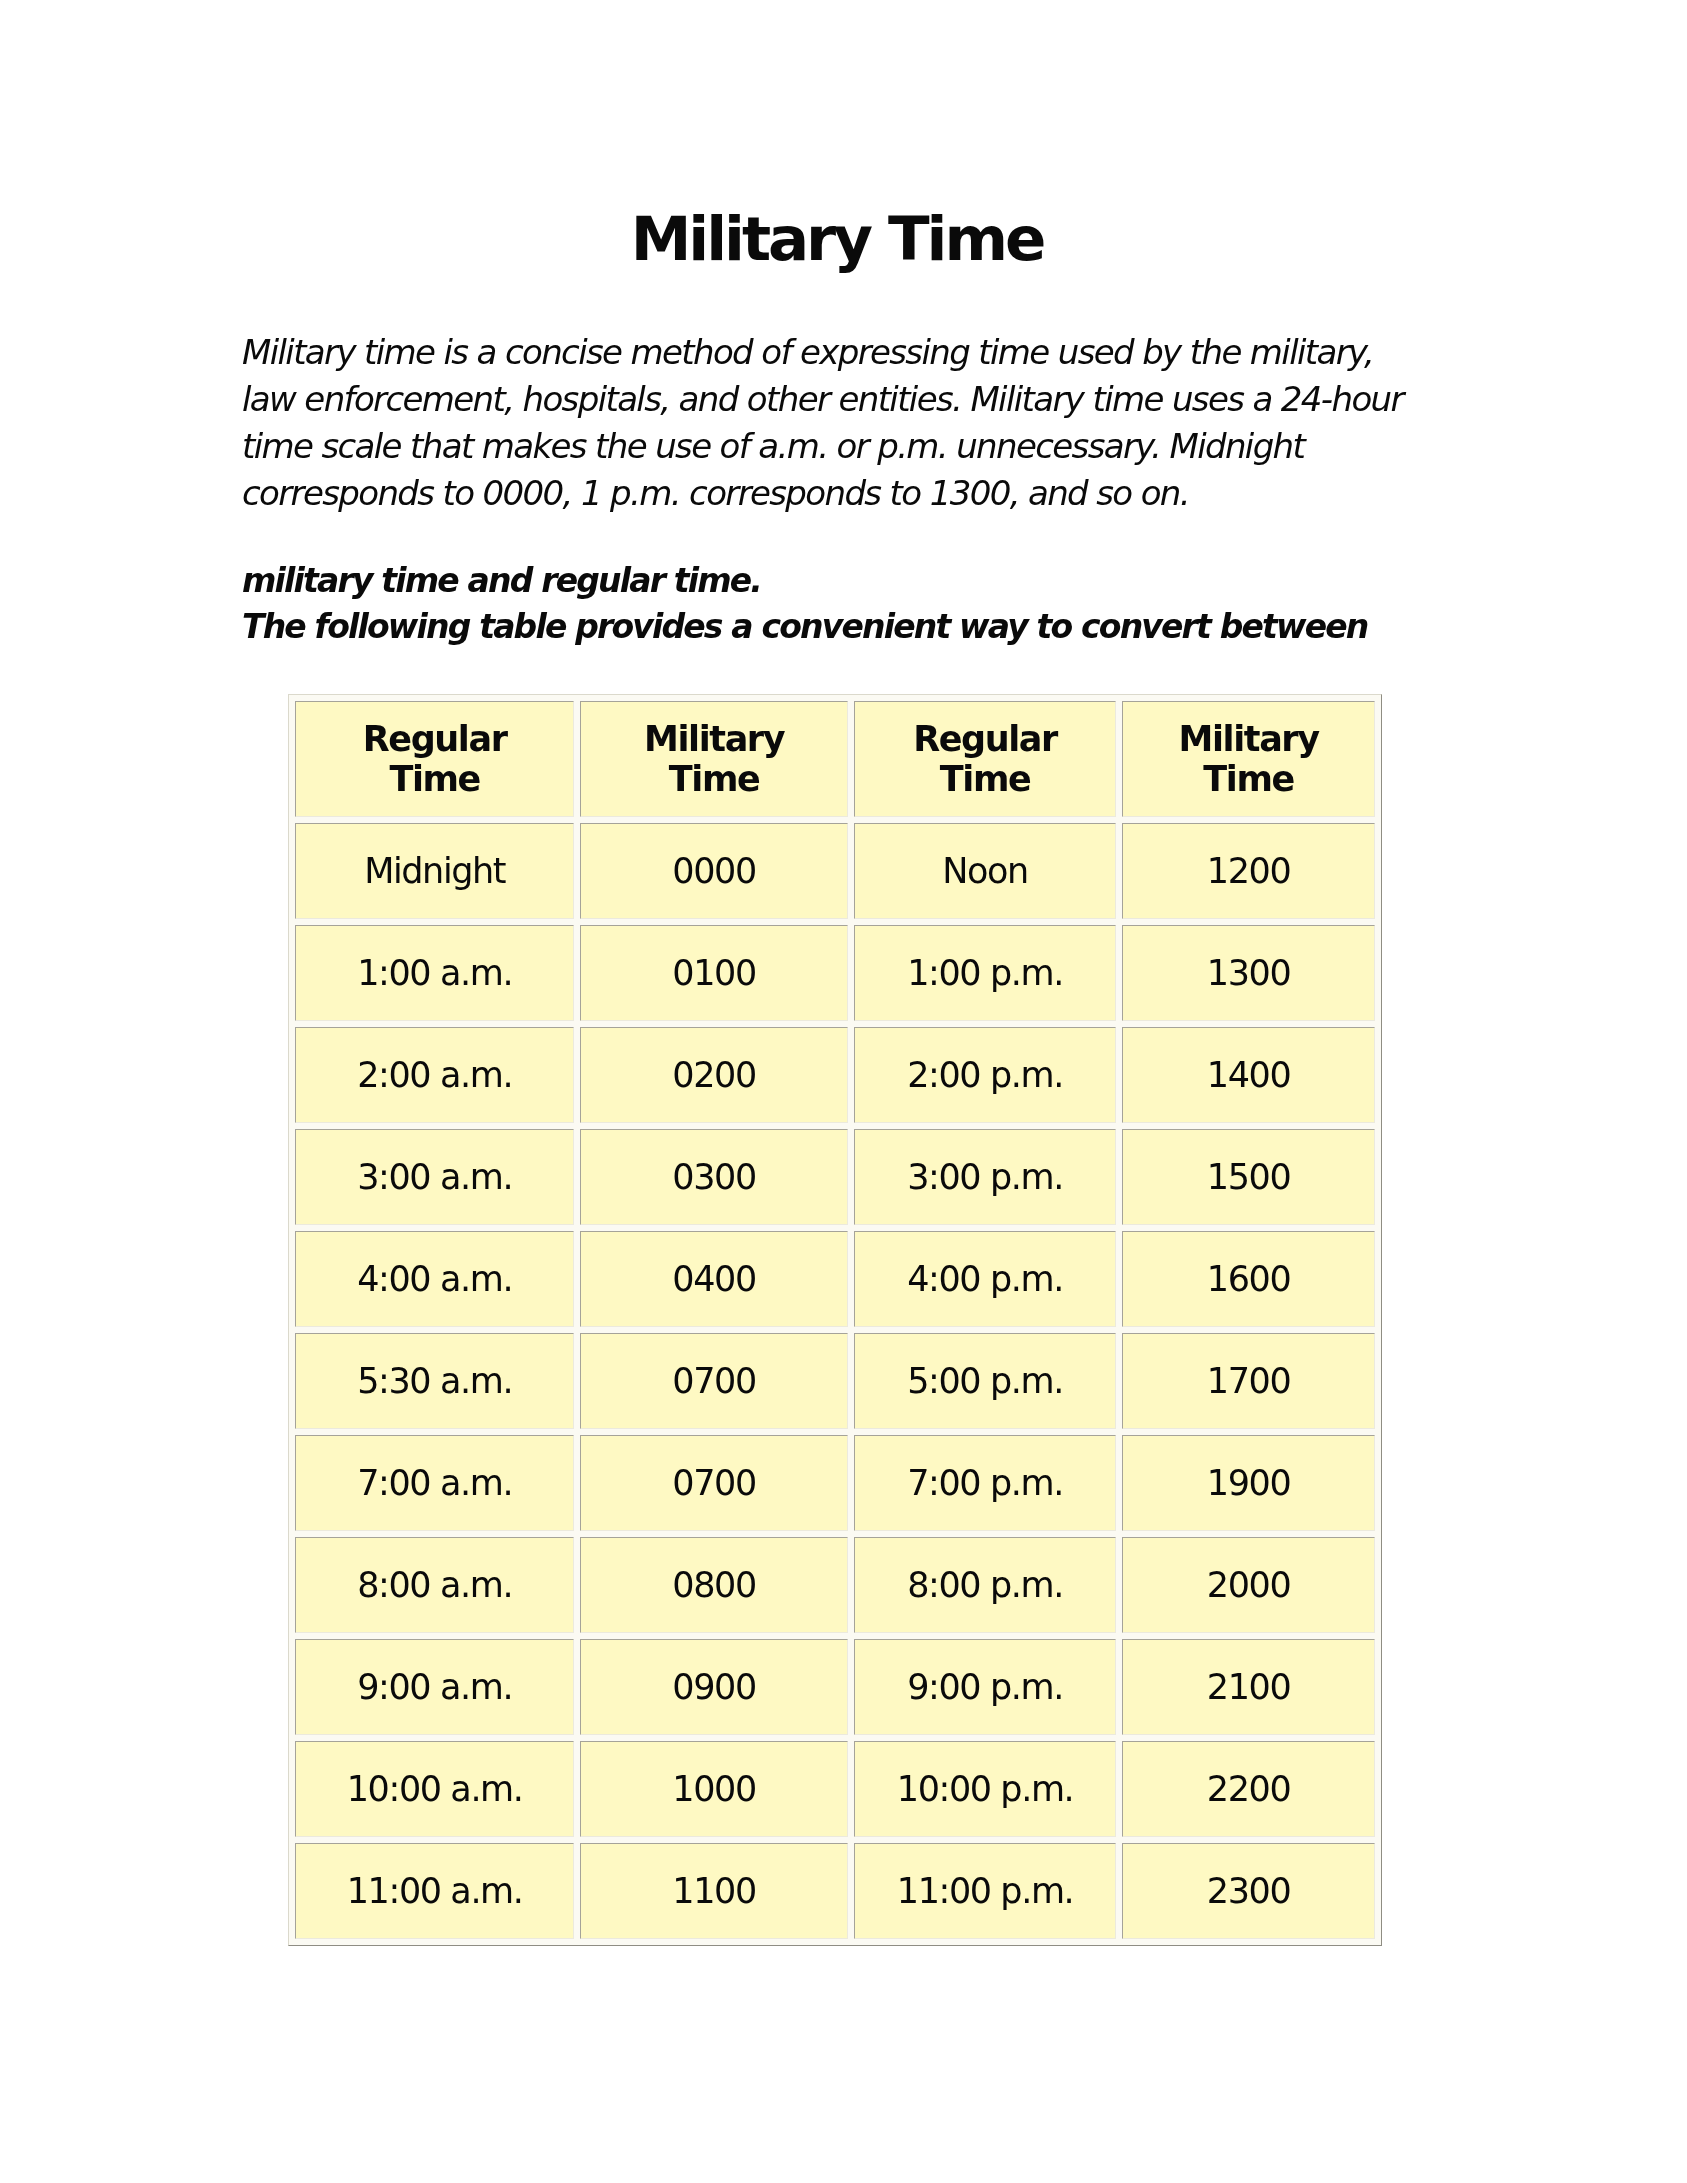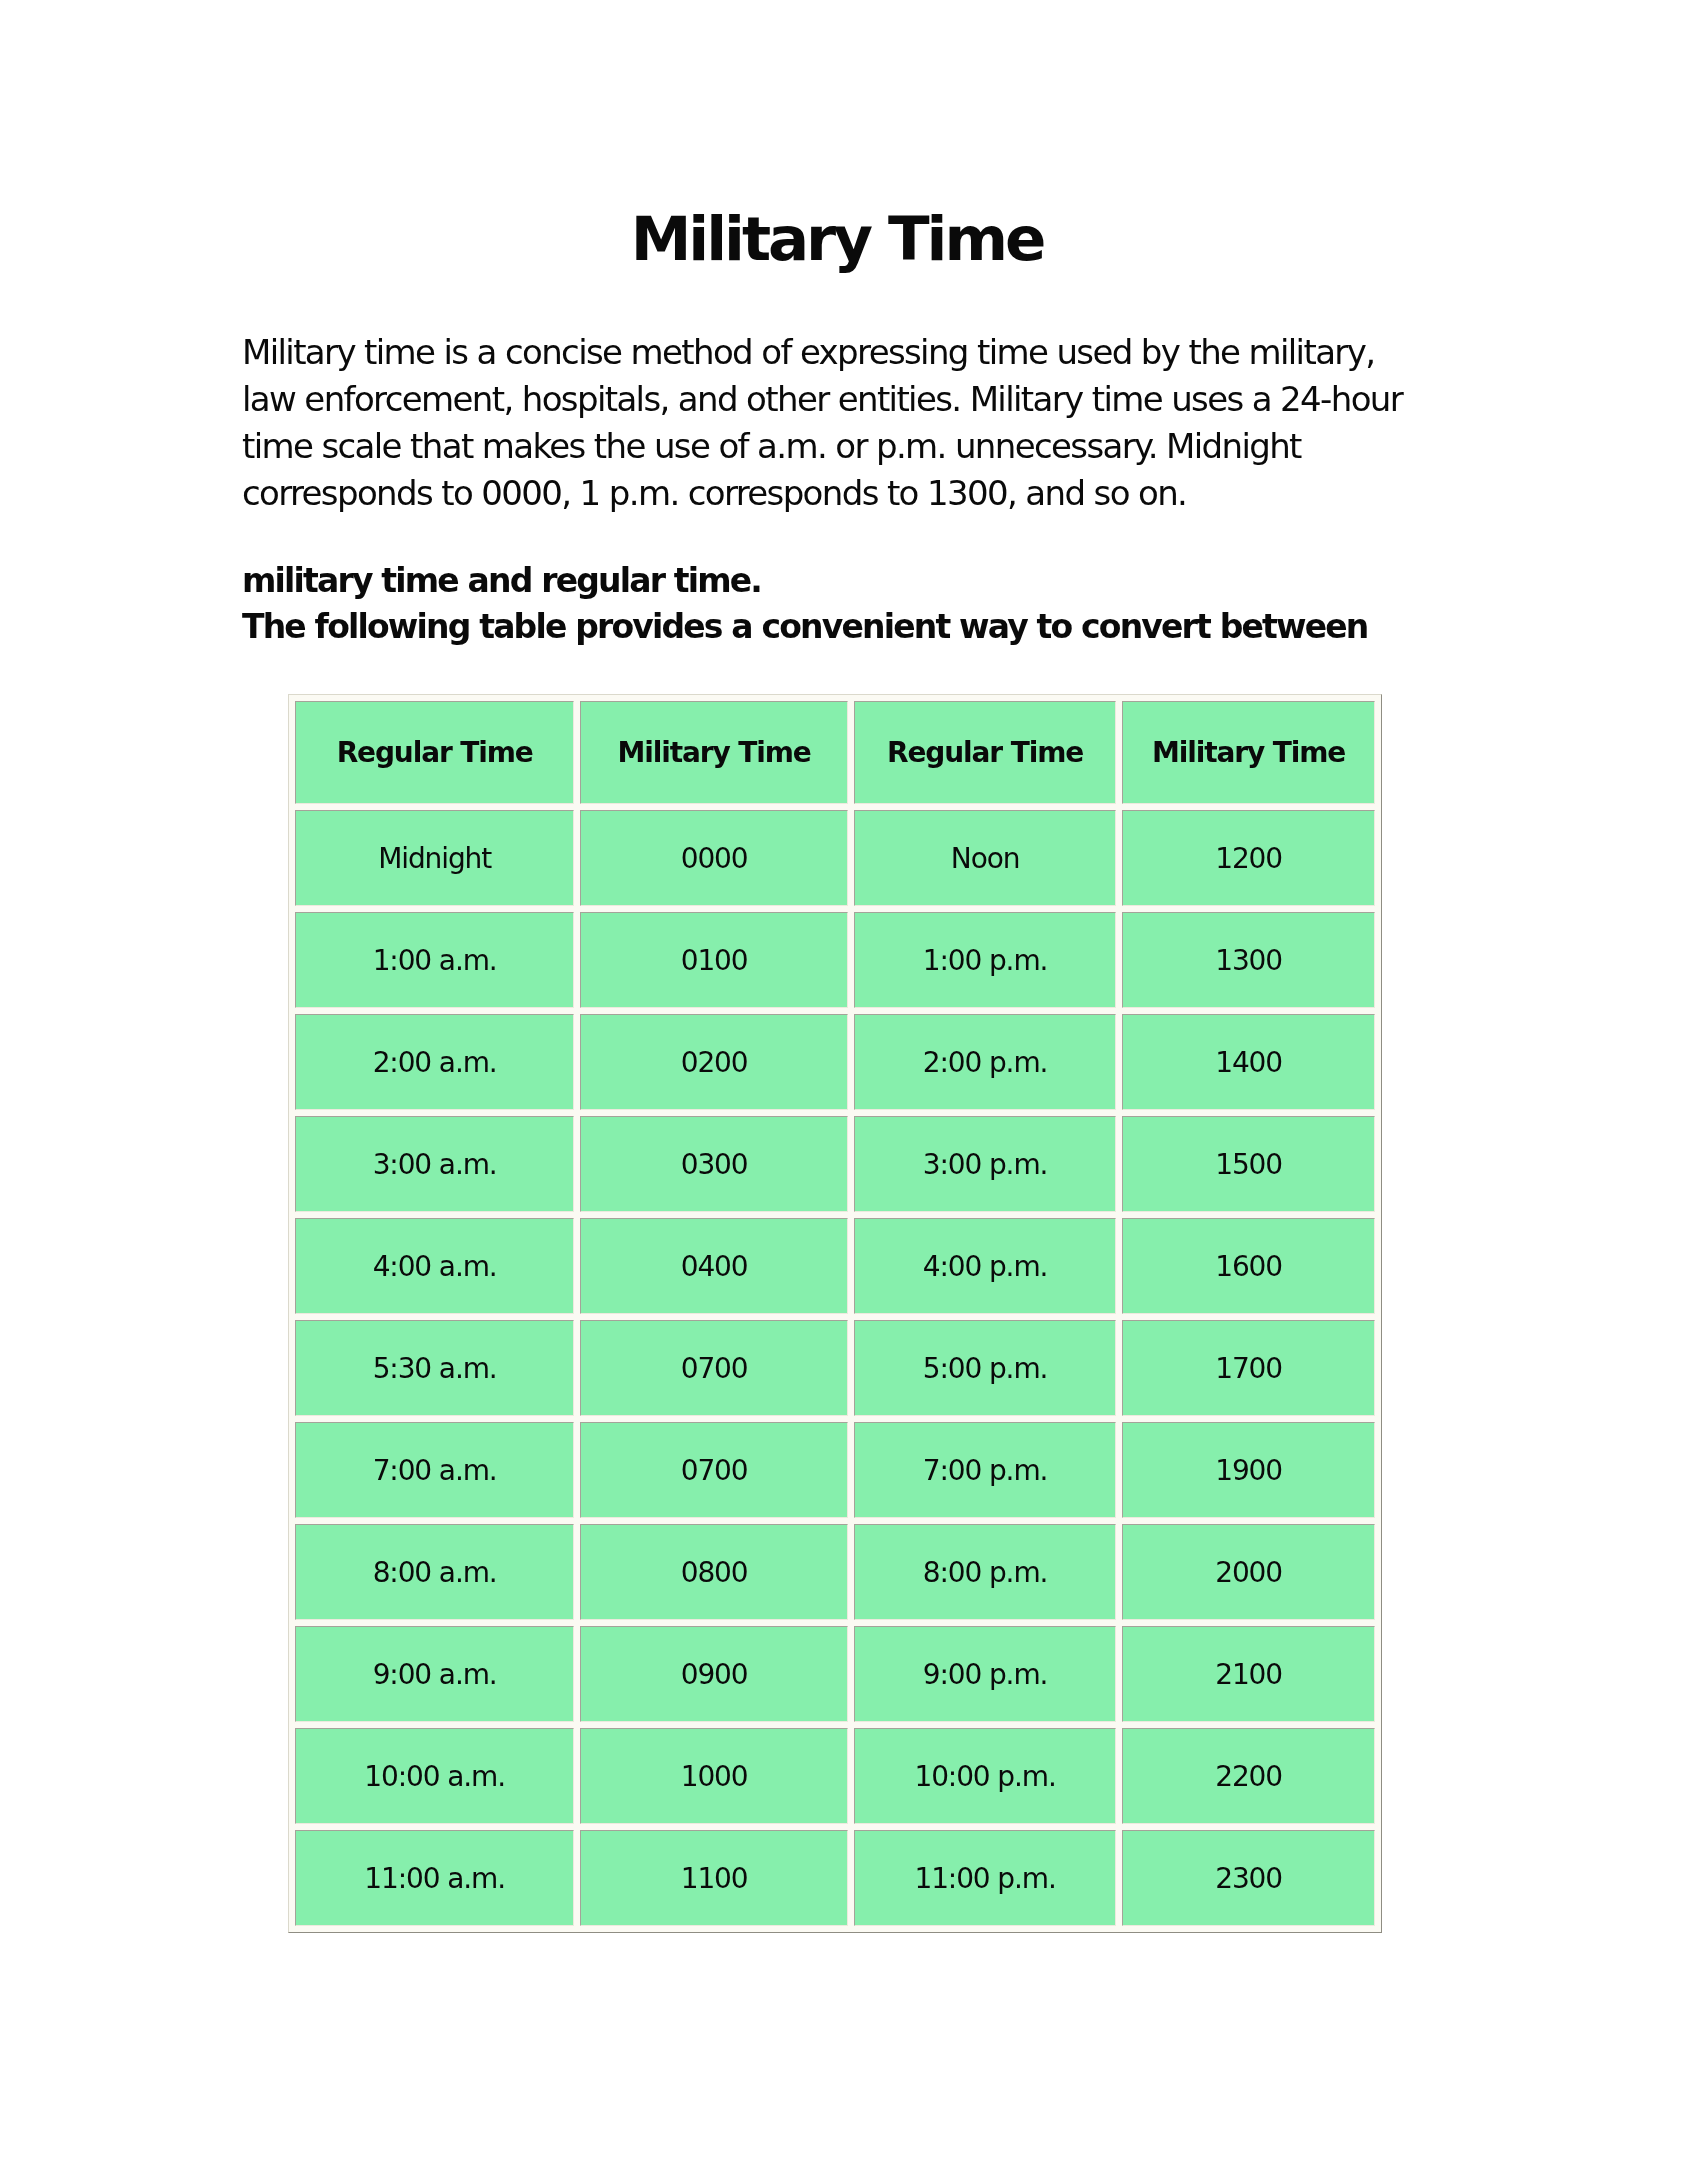--- a/index.html
+++ b/index.html
@@ -18,37 +18,37 @@
     line-height:70px;
     white-space:nowrap;
   }
   .para {
     position:absolute; left:242px; margin:0;
     font-size:34px; letter-spacing:-0.048em; line-height:47px;
     white-space:nowrap;
   }
   .para-intro { top:329px; }
   .para-lead  { top:558px; font-weight:bold; font-size:33px; letter-spacing:-0.055em; line-height:46px; }
-  .tline { display:block; }
+  .tline { display:block;font-style:italic; }
 
   table.conv {
     position:absolute; left:288px; top:694px; width:1094px;
     table-layout:fixed;
     border-collapse:separate; border-spacing:6.1px;
     background:#fbfaf3;
     border:1.7px solid;
     border-color:#dbd9cc #8f8d83 #8f8d83 #dbd9cc; 
   }
   table.conv th, table.conv td {
     border:1.7px solid;
     border-color:#a5a399 #eceadd #eceadd #a5a399; 
-    background:#86efac;
+    background:#fef9c3;
     text-align:center; vertical-align:middle;
     padding:17px;
-    font-size:28px; letter-spacing:-0.04em;
+    font-size:35px; letter-spacing:-0.04em;
     overflow:hidden;
   }
   table.conv th { height:67px; font-weight:bold; }
   table.conv td { height:60px; font-weight:normal; }
 </style>
 </head>
 <body>
 
 <div class="page">
 

